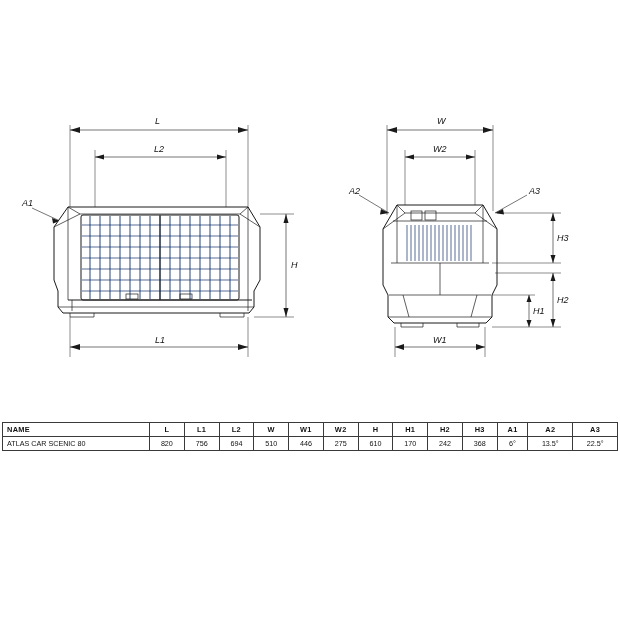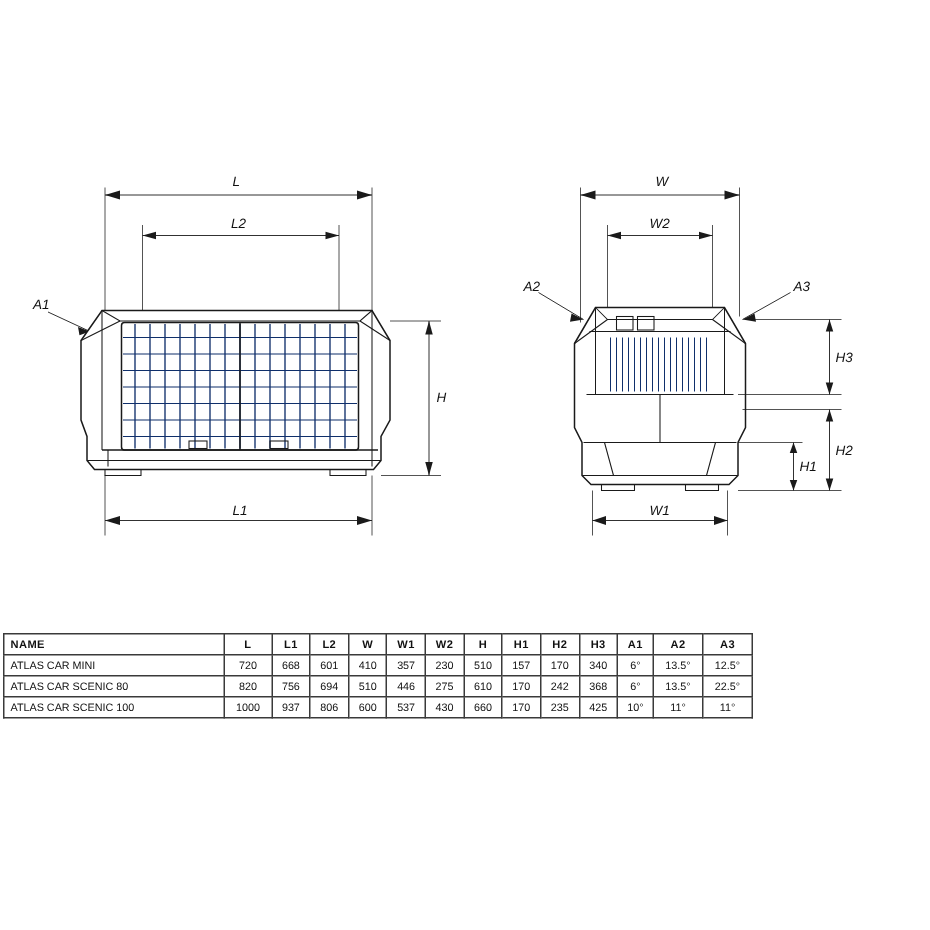--- a/index.html
+++ b/index.html
@@ -15,21 +15,21 @@
   .thin{stroke:#1a1a1a;stroke-width:0.7;fill:none;}
   .dim{stroke:#1a1a1a;stroke-width:0.6;fill:none;}
   .ext{stroke:#1a1a1a;stroke-width:0.5;fill:none;}
   .grid{stroke:#0f2f6b;stroke-width:0.9;fill:none;}
   .grid2{stroke:#0f2f6b;stroke-width:0.7;fill:none;}
   .fillw{fill:#ffffff;stroke:#1a1a1a;stroke-width:1;}
   .lbl{font-family:"Liberation Sans",sans-serif;font-size:9px;fill:#111;}
   .lbl-i{font-style:italic;}
 
   
-  #spec-table{position:absolute;left:2px;top:422px;width:500px;border-collapse:collapse;}
+  #spec-table{position:absolute;left:2px;top:422px;width:616px;border-collapse:collapse;}
   #spec-table th,#spec-table td{
     border:0.6px solid #3a3a3a;
     font-size:7.2px;
     font-family:"Liberation Sans",sans-serif;
     padding:1px 2px;
     height:11px;
     text-align:center;
     color:#111;
     white-space:nowrap;
   }
@@ -265,63 +265,31 @@
         <th>H1</th>
         <th>H2</th>
         <th>H3</th>
         <th>A1</th>
         <th>A2</th>
         <th>A3</th>
       </tr>
     </thead>
     <tbody>
       <tr>
-        <td class="name">ATLAS CAR MINI</td>
-        <td>720</td>
-        <td>668</td>
-        <td>601</td>
-        <td>410</td>
-        <td>357</td>
-        <td>230</td>
-        <td>510</td>
-        <td>157</td>
-        <td>170</td>
-        <td>340</td>
-        <td>6°</td>
-        <td>13.5°</td>
-        <td>12.5°</td>
-      </tr>
-      <tr>
         <td class="name">ATLAS CAR SCENIC 80</td>
         <td>820</td>
         <td>756</td>
         <td>694</td>
         <td>510</td>
         <td>446</td>
         <td>275</td>
         <td>610</td>
         <td>170</td>
         <td>242</td>
         <td>368</td>
         <td>6°</td>
         <td>13.5°</td>
         <td>22.5°</td>
       </tr>
-      <tr>
-        <td class="name">ATLAS CAR SCENIC 100</td>
-        <td>1000</td>
-        <td>937</td>
-        <td>806</td>
-        <td>600</td>
-        <td>537</td>
-        <td>430</td>
-        <td>660</td>
-        <td>170</td>
-        <td>235</td>
-        <td>425</td>
-        <td>10°</td>
-        <td>11°</td>
-        <td>11°</td>
-      </tr>
     </tbody>
   </table>
 
 </div>
 
 </body></html>

